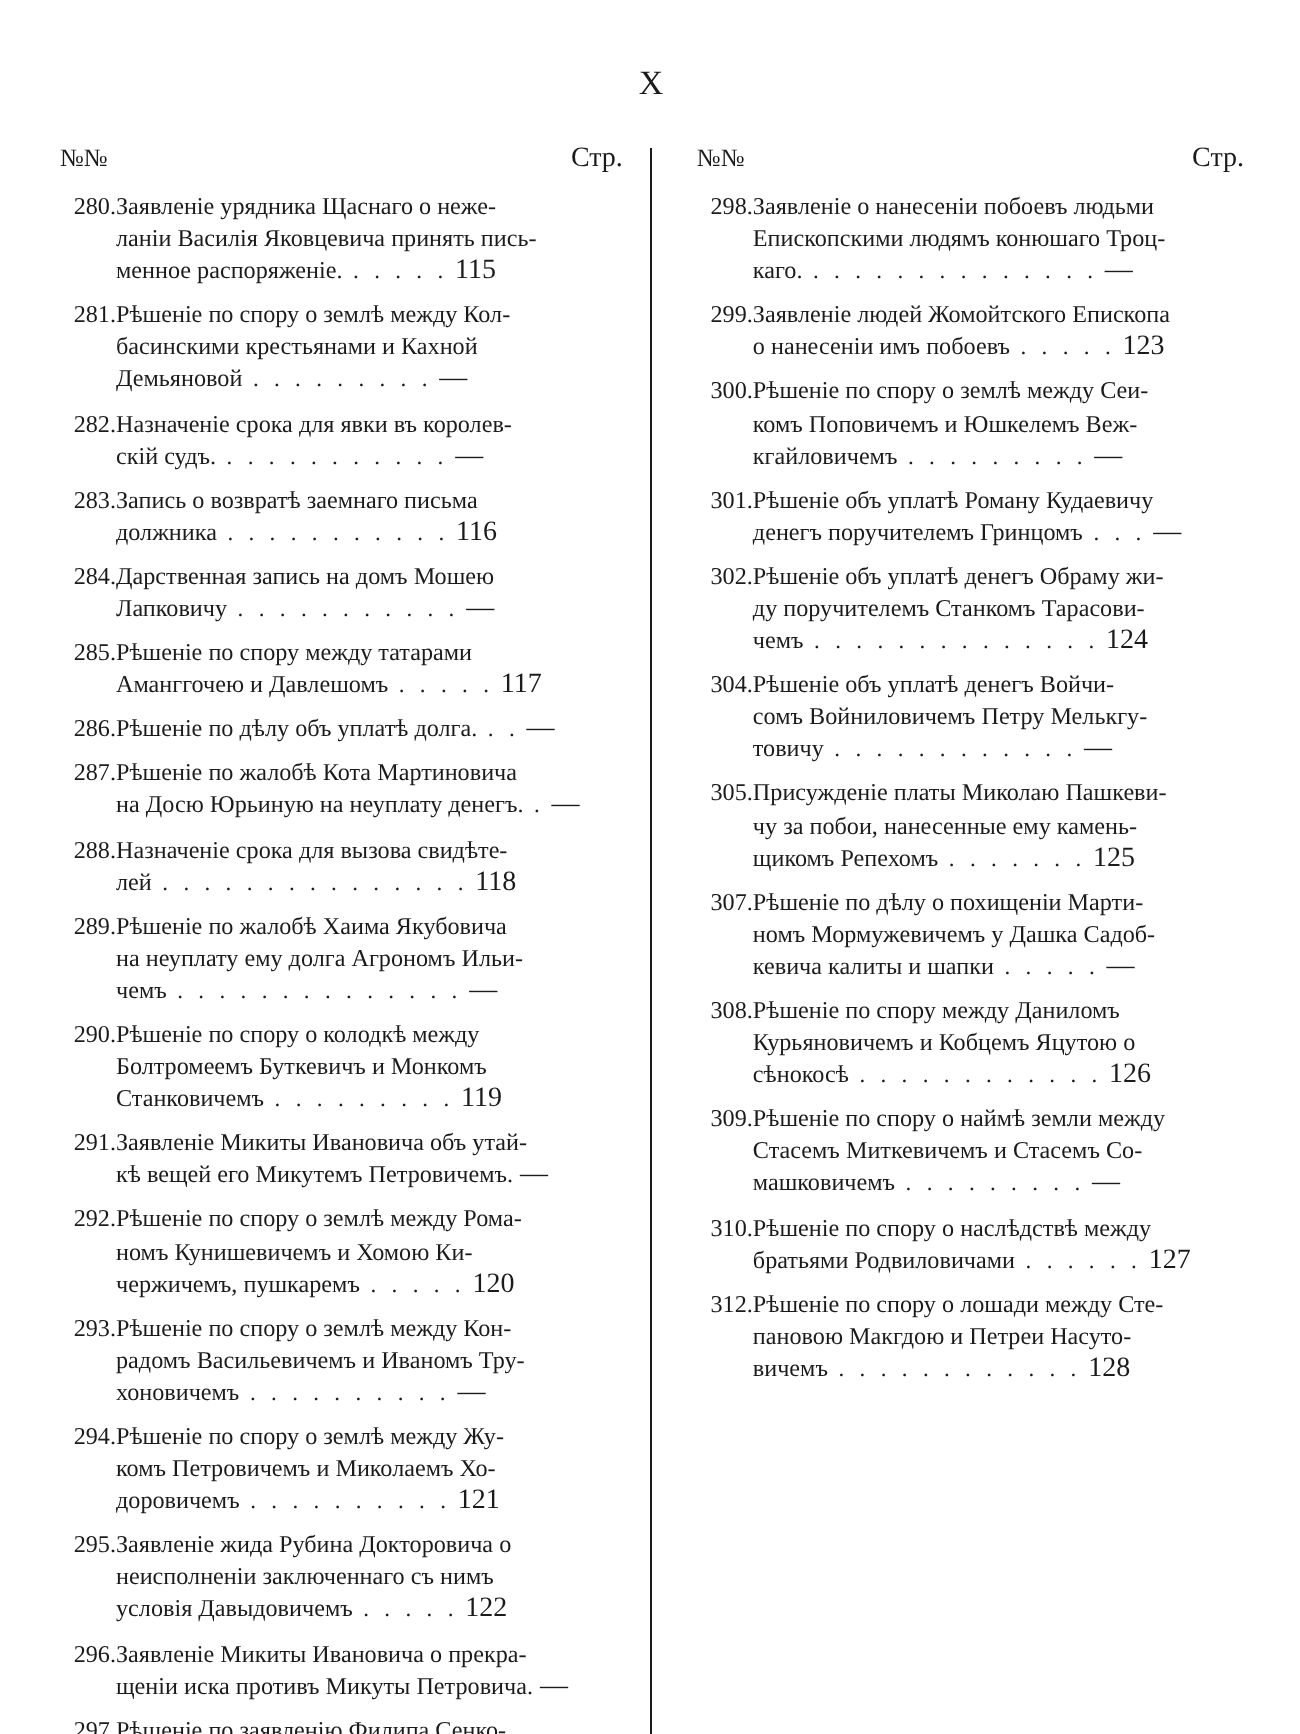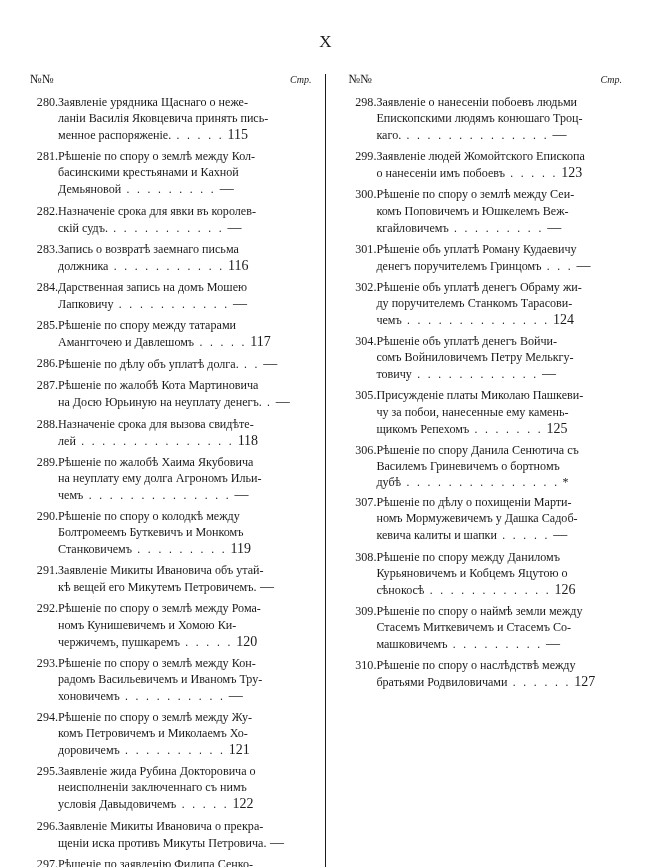--- a/index.html
+++ b/index.html
@@ -54,22 +54,21 @@
     justify-content: space-between;
     align-items: baseline;
     font-size: 12.5px;
     margin-bottom: 7px;
   }
   .col-head .nn {
     font-weight: normal;
     letter-spacing: 0px;
   }
   .col-head .str {
-    font-style: italic;
-    font-size: 10px;
+    font-size: 14px;
   }
   table.toc {
     border-collapse: collapse;
     width: 100%;
     font-size: 12.1px;
     line-height: 1.33;
   }
   table.toc td {
     vertical-align: top;
     padding: 0 0 3.5px 0;
@@ -317,28 +316,20 @@
             </tr>
             <tr>
               <td class="num">305.</td>
               <td class="entry">
                 <span class="entry-text">Присужденіе платы Миколаю Пашкеви-</span>
                 <span class="entry-text">чу за побои, нанесенные ему камень-</span>
                 <span class="lastline"><span>щикомъ Репехомъ</span><span class="tail"><span class="dots"> . . . . . . .</span><span class="pg"> 125</span></span></span>
               </td>
             </tr>
             <tr>
-              <td class="num">306.</td>
-              <td class="entry">
-                <span class="entry-text">Рѣшеніе по спору Данила Сенютича съ</span>
-                <span class="entry-text">Василемъ Гриневичемъ о бортномъ</span>
-                <span class="lastline"><span>дубѣ</span><span class="tail"><span class="dots"> . . . . . . . . . . . . . . .</span><span class="pg star"> *</span></span></span>
-              </td>
-            </tr>
-            <tr>
               <td class="num">307.</td>
               <td class="entry">
                 <span class="entry-text">Рѣшеніе по дѣлу о похищеніи Марти-</span>
                 <span class="entry-text">номъ Мормужевичемъ у Дашка Садоб-</span>
                 <span class="lastline"><span>кевича калиты и шапки</span><span class="tail"><span class="dots"> . . . . .</span><span class="pg"> —</span></span></span>
               </td>
             </tr>
             <tr>
               <td class="num">308.</td>
               <td class="entry">
@@ -353,19 +344,27 @@
                 <span class="entry-text">Рѣшеніе по спору о наймѣ земли между</span>
                 <span class="entry-text">Стасемъ Миткевичемъ и Стасемъ Со-</span>
                 <span class="lastline"><span>машковичемъ</span><span class="tail"><span class="dots"> . . . . . . . . .</span><span class="pg"> —</span></span></span>
               </td>
             </tr>
             <tr>
               <td class="num">310.</td>
               <td class="entry">
                 <span class="entry-text">Рѣшеніе по спору о наслѣдствѣ между</span>
                 <span class="lastline"><span>братьями Родвиловичами</span><span class="tail"><span class="dots"> . . . . . .</span><span class="pg"> 127</span></span></span>
+              </td>
+            </tr>
+            <tr>
+              <td class="num">312.</td>
+              <td class="entry">
+                <span class="entry-text">Рѣшеніе по спору о лошади между Сте-</span>
+                <span class="entry-text">пановою Макгдою и Петреи Насуто-</span>
+                <span class="lastline"><span>вичемъ</span><span class="tail"><span class="dots"> . . . . . . . . . . . .</span><span class="pg"> 128</span></span></span>
               </td>
             </tr>
           </tbody>
       </table>
     </div>
   </div>
 </div>
 
 </body></html>

